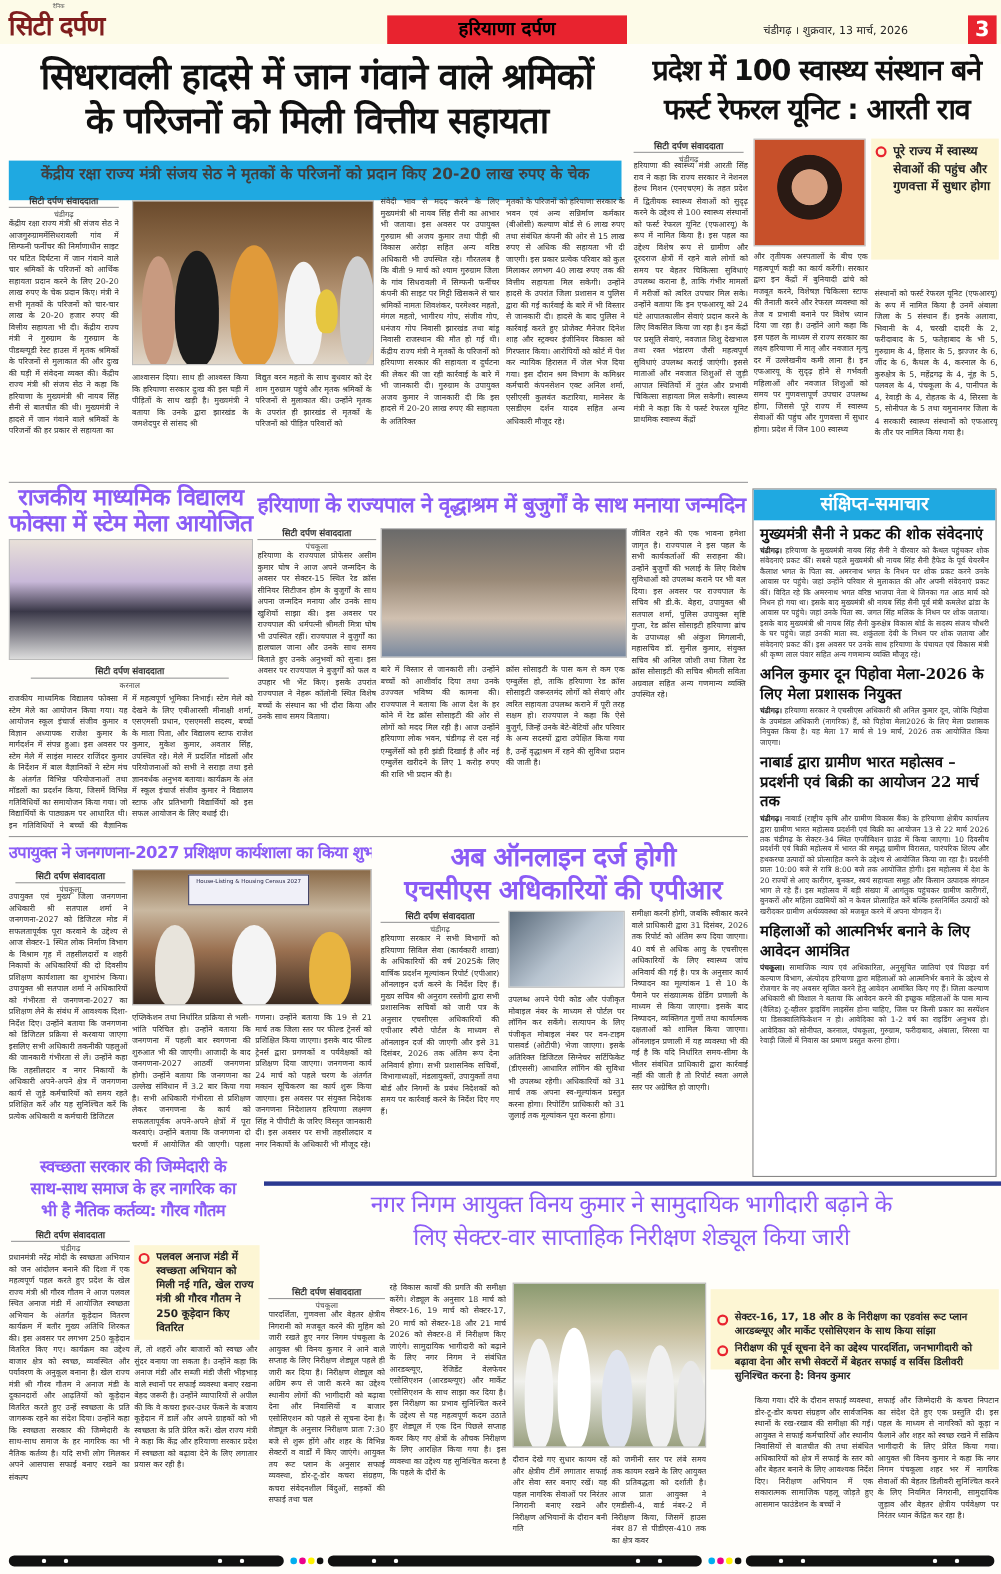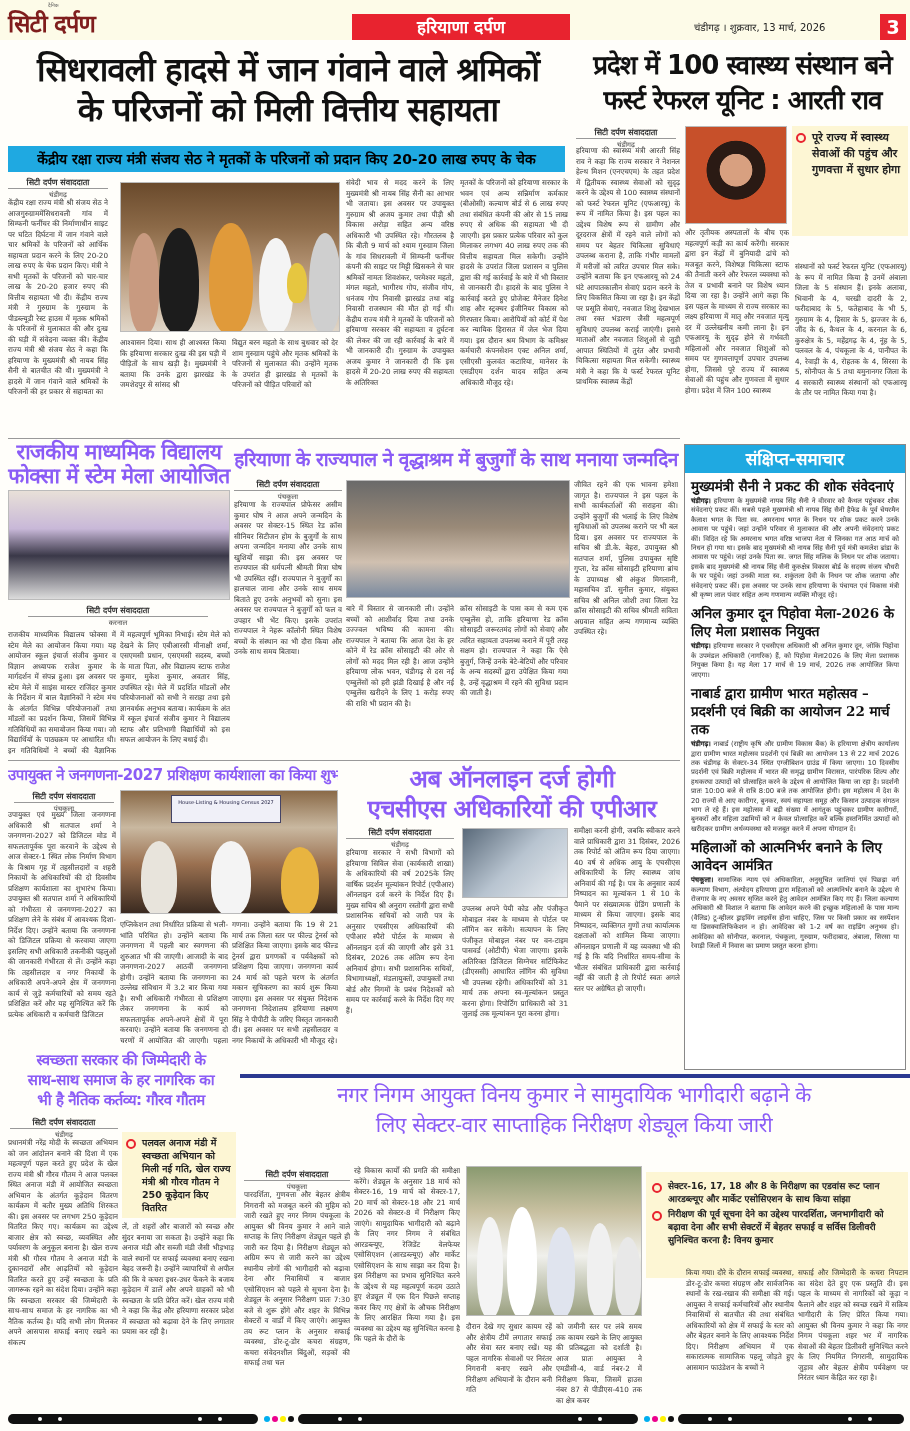--- a/index.html
+++ b/index.html
@@ -3,27 +3,27 @@
 <meta charset="utf-8">
 <style>
   * { box-sizing: border-box; margin: 0; padding: 0; }
   html, body { width: 910px; height: 1431px; overflow: hidden; background: #fffefa; }
   body { font-family: "DejaVu Sans", sans-serif; color: #1a1a1a; position: relative; }
   .abs { position: absolute; }
   
   .masthead { left: 0; top: 0; width: 910px; height: 40px; background: #fdfbe8; }
   .logo { left: 8px; top: 6px; font-size: 24px; font-weight: bold; color: #7f1d1d; font-family: "DejaVu Serif", serif; letter-spacing: -1px; }
   .logo-small { left: 48px; top: 2px; font-size: 5px; color: #555; }
-  .section-tab { left: 352px; top: 14px; width: 218px; height: 26px; background: #e8232f; color: #ffffff; font-size: 17px; font-weight: bold; text-align: center; line-height: 26px; }
+  .section-tab { left: 352px; top: 14px; width: 218px; height: 26px; background: #e8232f; color: #000000; font-size: 17px; font-weight: bold; text-align: center; line-height: 26px; }
   .dateline { left: 694px; top: 20px; font-size: 10px; color: #222; }
   .page-no { left: 880px; top: 14px; width: 26px; height: 26px; background: #e8232f; color: #fff; font-size: 19px; font-weight: bold; text-align: center; line-height: 26px; }
   
   .h-main { left: 8px; top: 50px; width: 560px; text-align: center; font-size: 33px; font-weight: bold; line-height: 40px; letter-spacing: -1px; color: #111; }
   .h-right { left: 575px; top: 48px; width: 335px; text-align: center; font-size: 26px; font-weight: bold; line-height: 35px; color: #111; letter-spacing: -1px; }
-  .subhead-bar { left: 8px; top: 146px; width: 557px; height: 26px; background: #1fa9e1; color: #000000; font-size: 14px; font-weight: bold; line-height: 26px; text-align: center; white-space: nowrap; overflow: hidden; }
+  .subhead-bar { left: 8px; top: 146px; width: 557px; height: 36px; background: #1fa9e1; color: #404040; font-size: 14px; font-weight: bold; line-height: 26px; text-align: center; white-space: nowrap; overflow: hidden; }
   .byline { font-size: 8px; font-weight: bold; text-align: center; border-bottom: 1px solid #999; padding-bottom: 1px; color: #333; }
   .dateplace { font-size: 7px; text-align: center; color: #444; margin-top: 1px; }
   .text-col { font-size: 7.2px; line-height: 10.5px; color: #333; text-align: justify; overflow: hidden; }
   .photo { overflow: hidden; border: 1px solid #bbb; }
   .hl-box { background: #fdf6d4; }
   .hl-item { position: relative; padding-left: 18px; font-size: 11px; font-weight: bold; line-height: 16px; color: #222; margin-bottom: 2px; }
   .hl-item .bullet { position: absolute; left: 2px; top: 3px; width: 10px; height: 10px; border: 2px solid #e8232f; border-radius: 50%; }
   .rule { background: #2b3990; }
   .h2 { font-weight: bold; color: #8b5cf6; text-align: center; letter-spacing: -0.5px; }
   .brief-box { border: 1px solid #888; background: #fff; }
@@ -192,21 +192,21 @@
 <div class="abs text-col" style="left:354px;top:1166px;width:106px;height:244px;">रहे विकास कार्यों की प्रगति की समीक्षा करेंगे। शेड्यूल के अनुसार 18 मार्च को सेक्टर-16, 19 मार्च को सेक्टर-17, 20 मार्च को सेक्टर-18 और 21 मार्च 2026 को सेक्टर-8 में निरीक्षण किए जाएंगे। सामुदायिक भागीदारी को बढ़ाने के लिए नगर निगम ने संबंधित आरडब्ल्यूए, रेजिडेंट वेलफेयर एसोसिएशन (आरडब्ल्यूए) और मार्केट एसोसिएशन के साथ साझा कर दिया है। इस निरीक्षण का प्रभाव सुनिश्चित करने के उद्देश्य से यह महत्वपूर्ण कदम उठाते हुए शेड्यूल में एक दिन पिछले सप्ताह कवर किए गए क्षेत्रों के औचक निरीक्षण के लिए आरक्षित किया गया है। इस व्यवस्था का उद्देश्य यह सुनिश्चित करना है कि पहले के दौरों के</div>
 <div class="abs photo" style="left:466px;top:1166px;width:176px;height:150px;background:linear-gradient(#8a9a70 0%,#c8c0a0 30%,#f0f0ec 60%,#9aa080 100%);">
   <div class="faces" style="left:10px;top:50px;width:26px;height:100px;background:#f4f4f4;"></div>
   <div class="faces" style="left:40px;top:40px;width:30px;height:110px;background:#ffffff;"></div>
   <div class="faces" style="left:80px;top:60px;width:28px;height:90px;background:#e0e4ee;"></div>
   <div class="faces" style="left:120px;top:56px;width:26px;height:94px;background:#f0f0f0;"></div>
   <div class="faces" style="left:148px;top:70px;width:26px;height:80px;background:#e8e8e8;"></div>
 </div>
 <div class="abs text-col" style="left:466px;top:1322px;width:86px;height:88px;">दौरान देखे गए सुधार कायम रहें और क्षेत्रीय टीमें लगातार सफाई और सेवा स्तर बनाए रखें। यह पहल नागरिक सेवाओं पर निरंतर निगरानी बनाए रखने और निरीक्षण अभियानों के दौरान बनी गति</div>
 <div class="abs text-col" style="left:556px;top:1322px;width:86px;height:88px;">को जमीनी स्तर पर लंबे समय तक कायम रखने के लिए आयुक्त की प्रतिबद्धता को दर्शाती है। आज प्रातः आयुक्त ने एमडीसी-4, वार्ड नंबर-2 में निरीक्षण किया, जिसमें हाउस नंबर 87 से पीडीएस-410 तक का क्षेत्र कवर</div>
-<div class="abs hl-box" style="left:646px;top:1172px;width:262px;height:106px;padding:8px 4px;">
+<div class="abs hl-box" style="left:646px;top:1172px;width:262px;height:73px;padding:20px 4px;">
   <div class="hl-item" style="font-size:9px;line-height:13px;"><span class="bullet"></span><span>सेक्टर-16, 17, 18 और 8 के निरीक्षण का एडवांस रूट प्लान आरडब्ल्यूए और मार्केट एसोसिएशन के साथ किया सांझा</span></div>
   <div class="hl-item" style="font-size:9px;line-height:13px;"><span class="bullet"></span><span>निरीक्षण की पूर्व सूचना देने का उद्देश्य पारदर्शिता, जनभागीदारी को बढ़ावा देना और सभी सेक्टरों में बेहतर सफाई व सर्विस डिलीवरी सुनिश्चित करना है: विनय कुमार</span></div>
 </div>
 <div class="abs text-col" style="left:686px;top:1268px;width:108px;height:142px;">किया गया। दौरे के दौरान सफाई व्यवस्था, डोर-टू-डोर कचरा संग्रहण और सार्वजनिक स्थानों के रख-रखाव की समीक्षा की गई। आयुक्त ने सफाई कर्मचारियों और स्थानीय निवासियों से बातचीत की तथा संबंधित अधिकारियों को क्षेत्र में सफाई के स्तर को और बेहतर बनाने के लिए आवश्यक निर्देश दिए। निरीक्षण अभियान में एक सकारात्मक सामाजिक पहलू जोड़ते हुए आसमान फाउंडेशन के बच्चों ने</div>
 <div class="abs text-col" style="left:798px;top:1268px;width:110px;height:142px;">सफाई और जिम्मेदारी के कचरा निपटान का संदेश देते हुए एक प्रस्तुति दी। इस पहल के माध्यम से नागरिकों को कूड़ा न फैलाने और शहर को स्वच्छ रखने में सक्रिय भागीदारी के लिए प्रेरित किया गया। आयुक्त श्री विनय कुमार ने कहा कि नगर निगम पंचकूला शहर भर में नागरिक सेवाओं की बेहतर डिलीवरी सुनिश्चित करने के लिए नियमित निगरानी, सामुदायिक जुड़ाव और बेहतर क्षेत्रीय पर्यवेक्षण पर निरंतर ध्यान केंद्रित कर रहा है।</div>
 
 <div class="abs footer-strip">
   <div class="pill" style="left:8px;width:250px;">
     <span class="dot" style="left:30px;"></span>
       <span class="dot" style="left:50px;"></span>

